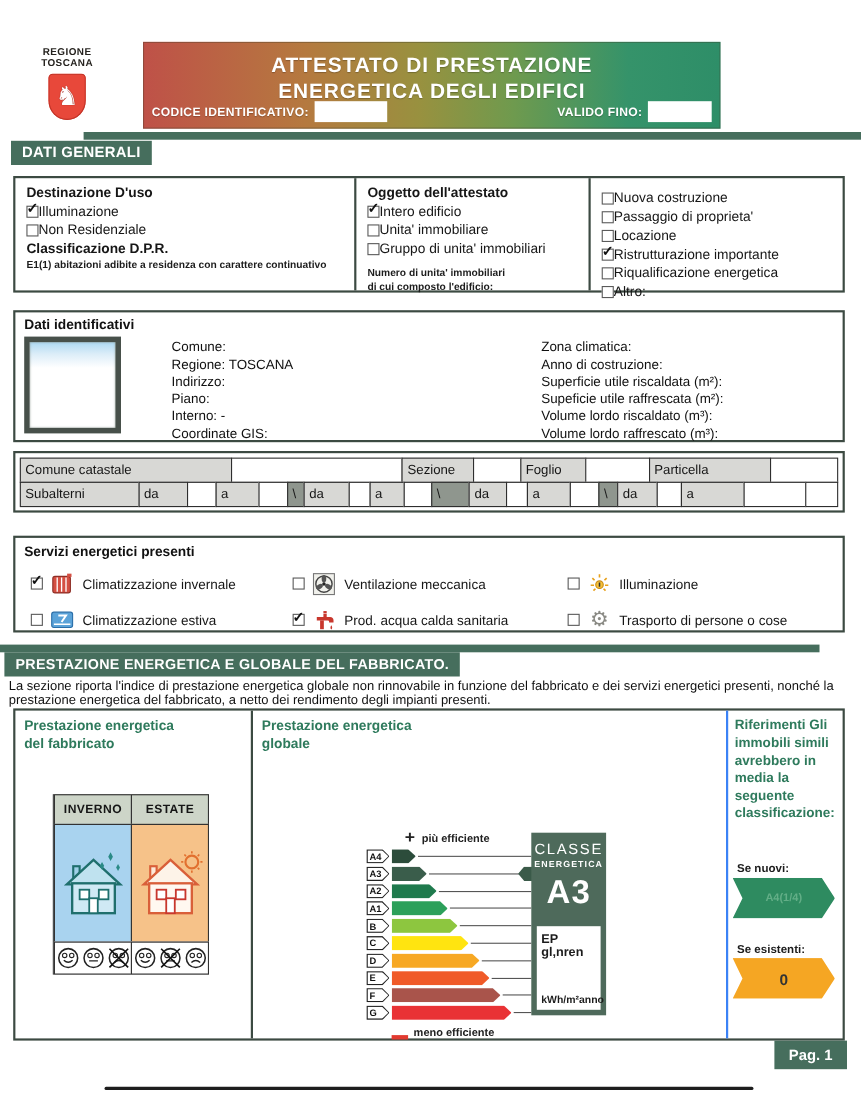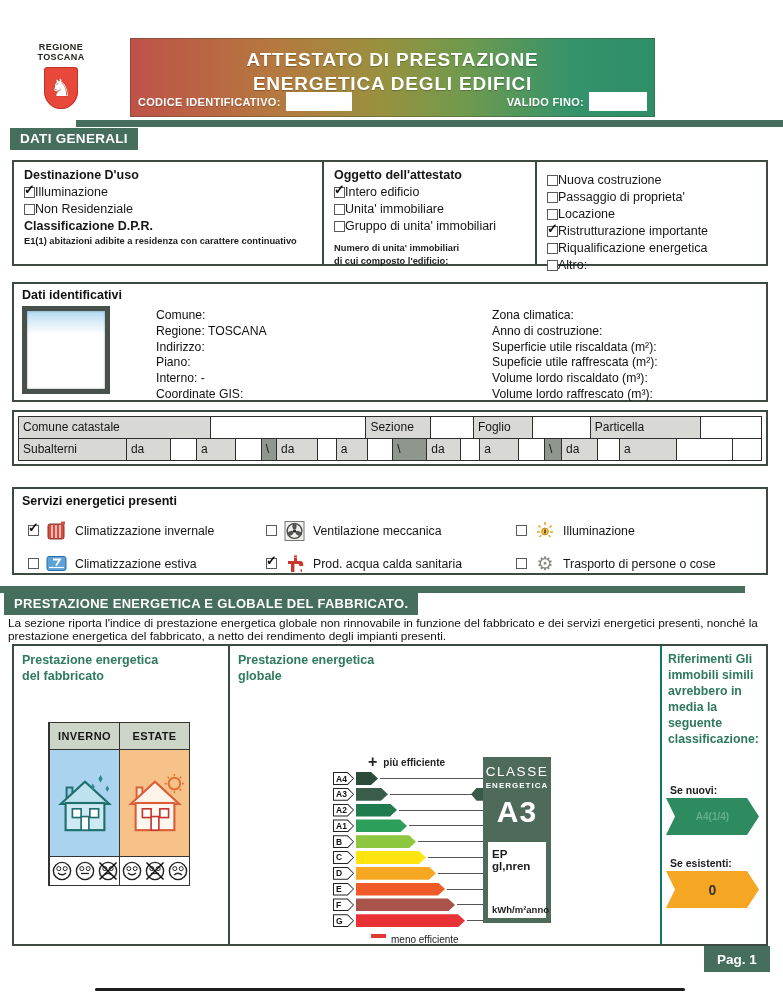--- a/index.html
+++ b/index.html
@@ -77,37 +77,37 @@
   .srv-grid{display:grid;grid-template-columns:238px 250px auto;grid-auto-rows:33px;margin-top:6px;align-items:center;padding-left:6px}
   .srv-item{display:flex;align-items:center;gap:6px;font-size:12.3px}
   .srv-icon{flex:0 0 24px;height:22px;display:flex;align-items:center;justify-content:center}
   .gear-glyph{font-size:19px;color:#8a8a84;line-height:1}
 
   
   .desc{position:absolute;left:8px;top:617px;width:768px;font-size:11.8px;line-height:13px;color:#101010}
   .pwrap{display:flex}
   .pcol{position:relative;height:100%;padding:6px 8px}
   .pcolA{flex:0 0 216px;border-right:2px solid #3c4a42}
-  .pcolB{flex:1;border-right:2px solid #0f766e}
+  .pcolB{flex:1;border-right:2px solid #3b82f6}
   .pcolC{flex:0 0 104px;padding:6px 6px}
   .pcol-title{color:#2e7a5c;font-weight:bold;font-size:12.5px;line-height:1.3}
 
   
   .ws{position:absolute;left:34px;top:76px;width:142px;border:1px solid #333;display:grid;grid-template-columns:70px 70px}
   .ws-h{height:28px;background:#cdd5c8;border:1px solid #333;margin:-1px -1px 0 0;display:flex;align-items:center;justify-content:center;
     font-size:11px;font-weight:bold;letter-spacing:.4px}
   .ws-b{height:108px;border:1px solid #333;margin:-1px -1px 0 0;display:flex;align-items:center;justify-content:center}
   .ws-b.win{background:#a9d3ef}
   .ws-b.sum{background:#f6c289}
   .ws-f{height:30px;background:#fff;border:1px solid #333;margin:-1px -1px -1px 0;display:flex;align-items:center;justify-content:center;gap:1px}
 
   
   .more-label{position:absolute;left:138px;top:108px;display:flex;align-items:center;gap:6px;font-size:10px;font-weight:bold;color:#222}
   .plus-glyph{font-size:16px;font-weight:bold;line-height:1}
-  .less-label{position:absolute;left:141px;top:288px;display:flex;align-items:flex-start;gap:5px;font-size:10px;font-weight:normal;color:#222}
+  .less-label{position:absolute;left:126px;top:288px;display:flex;align-items:flex-end;gap:5px;font-size:10px;font-weight:bold;color:#222}
   .red-dash{width:15px;height:4px;background:#e23a30}
   #energy-scale{position:absolute;left:103px;top:126px;width:150px}
   .scale-row{display:flex;align-items:center;height:13px;margin-bottom:2.8px;position:relative}
   .cls-tag{position:relative;flex:0 0 21px;height:13px;background:#222;
     clip-path:polygon(0 0,70% 0,100% 50%,70% 100%,0 100%)}
   .cls-tag-in{position:absolute;inset:1px;background:#fff;clip-path:polygon(0 0,70% 0,100% 50%,70% 100%,0 100%);
     display:flex;align-items:center;padding-left:2px}
   .cls-tag-in span{font-size:8.5px;font-weight:bold;color:#111}
   .scale-arrow{height:13px;margin-left:2px;flex:0 0 auto;
     clip-path:polygon(0 0,calc(100% - 7px) 0,100% 50%,calc(100% - 7px) 100%,0 100%)}

